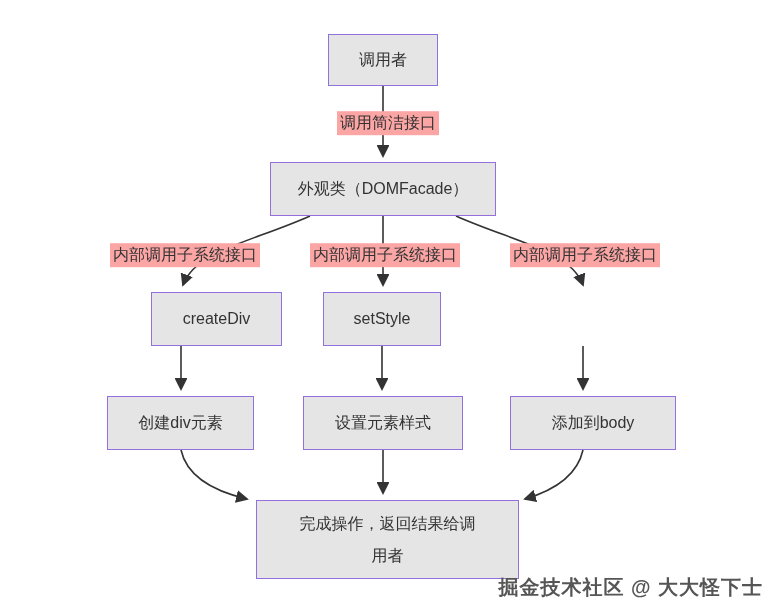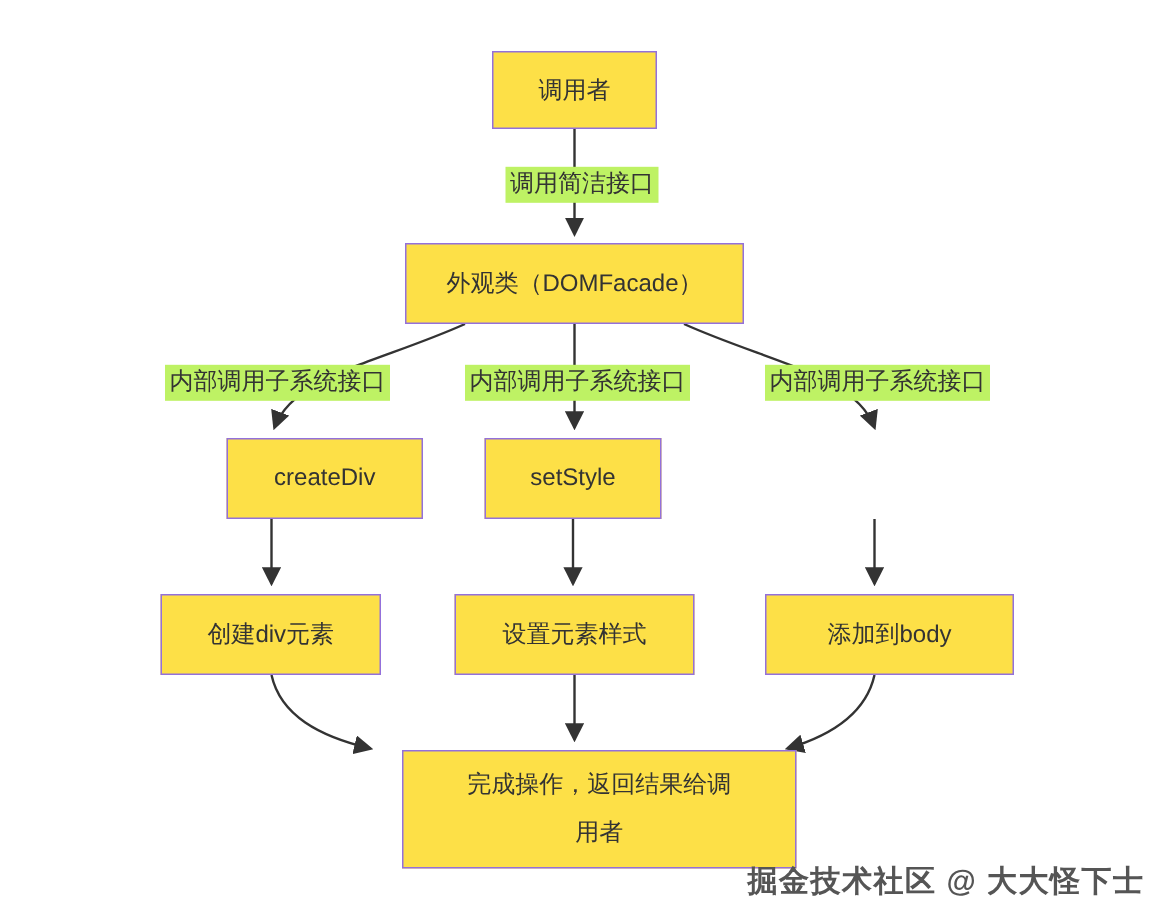--- a/index.html
+++ b/index.html
@@ -19,45 +19,45 @@
     position: absolute;
     left: 0; top: 0;
     width: 779px; height: 611px;
   }
   .node {
     position: absolute;
     box-sizing: border-box;
     display: flex;
     align-items: center;
     justify-content: center;
-    background: #fde047;
+    background: #e5e5e5;
     border: 1.3px solid #9370DB;
     color: #333333;
     font-size: 16px;
     text-align: center;
   }
   .edge-label {
     position: absolute;
     transform: translate(-50%, -50%);
-    background: #bef264;
+    background: #fca5a5;
     color: #333333;
     font-size: 16px;
     line-height: 1.35;
     padding: 1px 3px;
     white-space: nowrap;
   }
   #n-caller   { left: 328px; top: 34px;  width: 110px; height: 52px; }
   #n-facade   { left: 270px; top: 162px; width: 226px; height: 54px; }
   #n-creatediv{ left: 116px; top: 292px; width: 131px; height: 54px; margin-left: 35px; }
   #n-setstyle { left: 323px; top: 292px; width: 118px; height: 54px; }
   #n-append   { left: 501px; top: 292px; width: 165px; height: 54px; }
   #n-r4a      { left: 107px; top: 396px; width: 147px; height: 54px; }
   #n-r4b      { left: 303px; top: 396px; width: 160px; height: 54px; }
   #n-r4c      { left: 510px; top: 396px; width: 166px; height: 54px; }
-  #n-finish   { left: 268px; top: 500px; width: 263px; height: 79px;
+  #n-finish   { left: 256px; top: 500px; width: 263px; height: 79px;
                 padding: 0 36px; line-height: 2.0; }
   #el-1 { left: 388px; top: 123px; }
   #el-2 { left: 185px; top: 255px; }
   #el-3 { left: 385px; top: 255px; }
   #el-4 { left: 585px; top: 255px; }
   .watermark {
     position: absolute;
     right: 16px;
     bottom: 10px;
     font-size: 20px;

